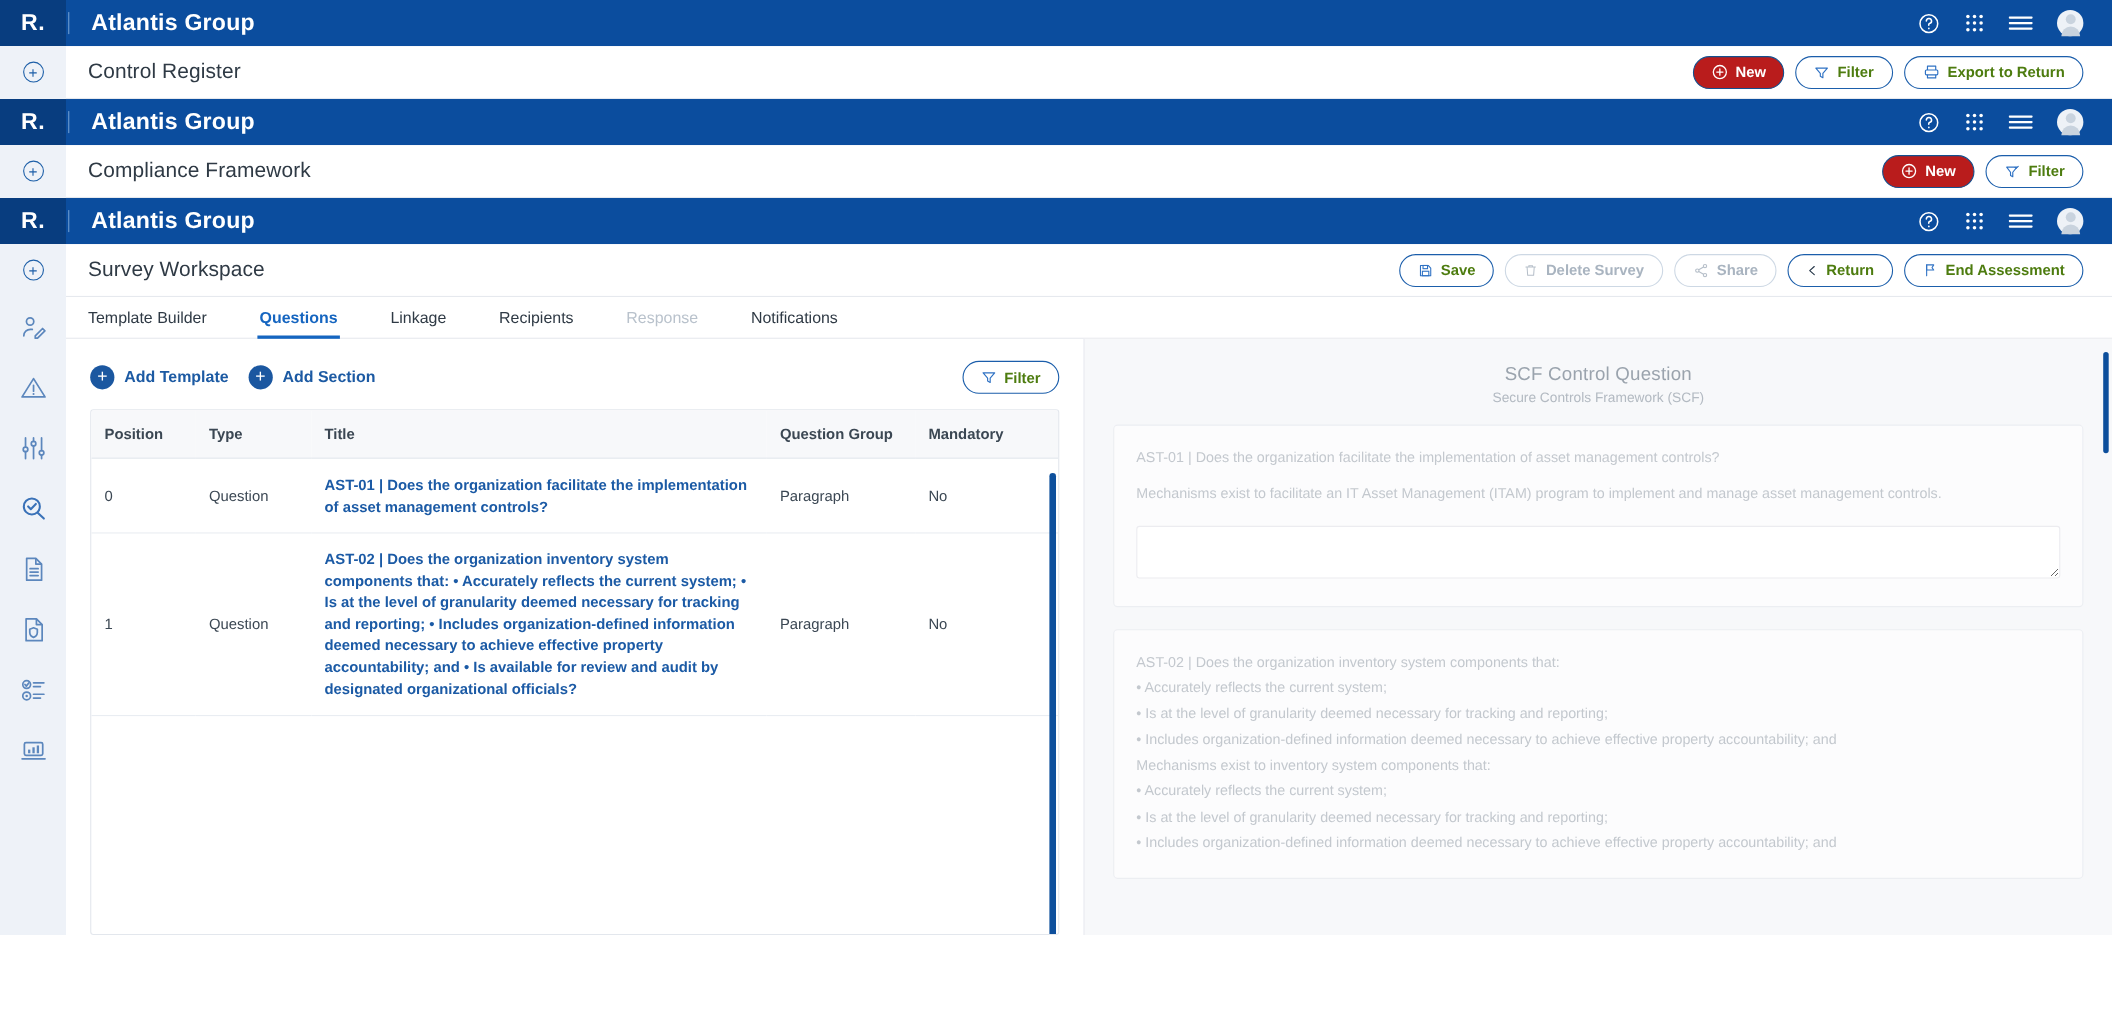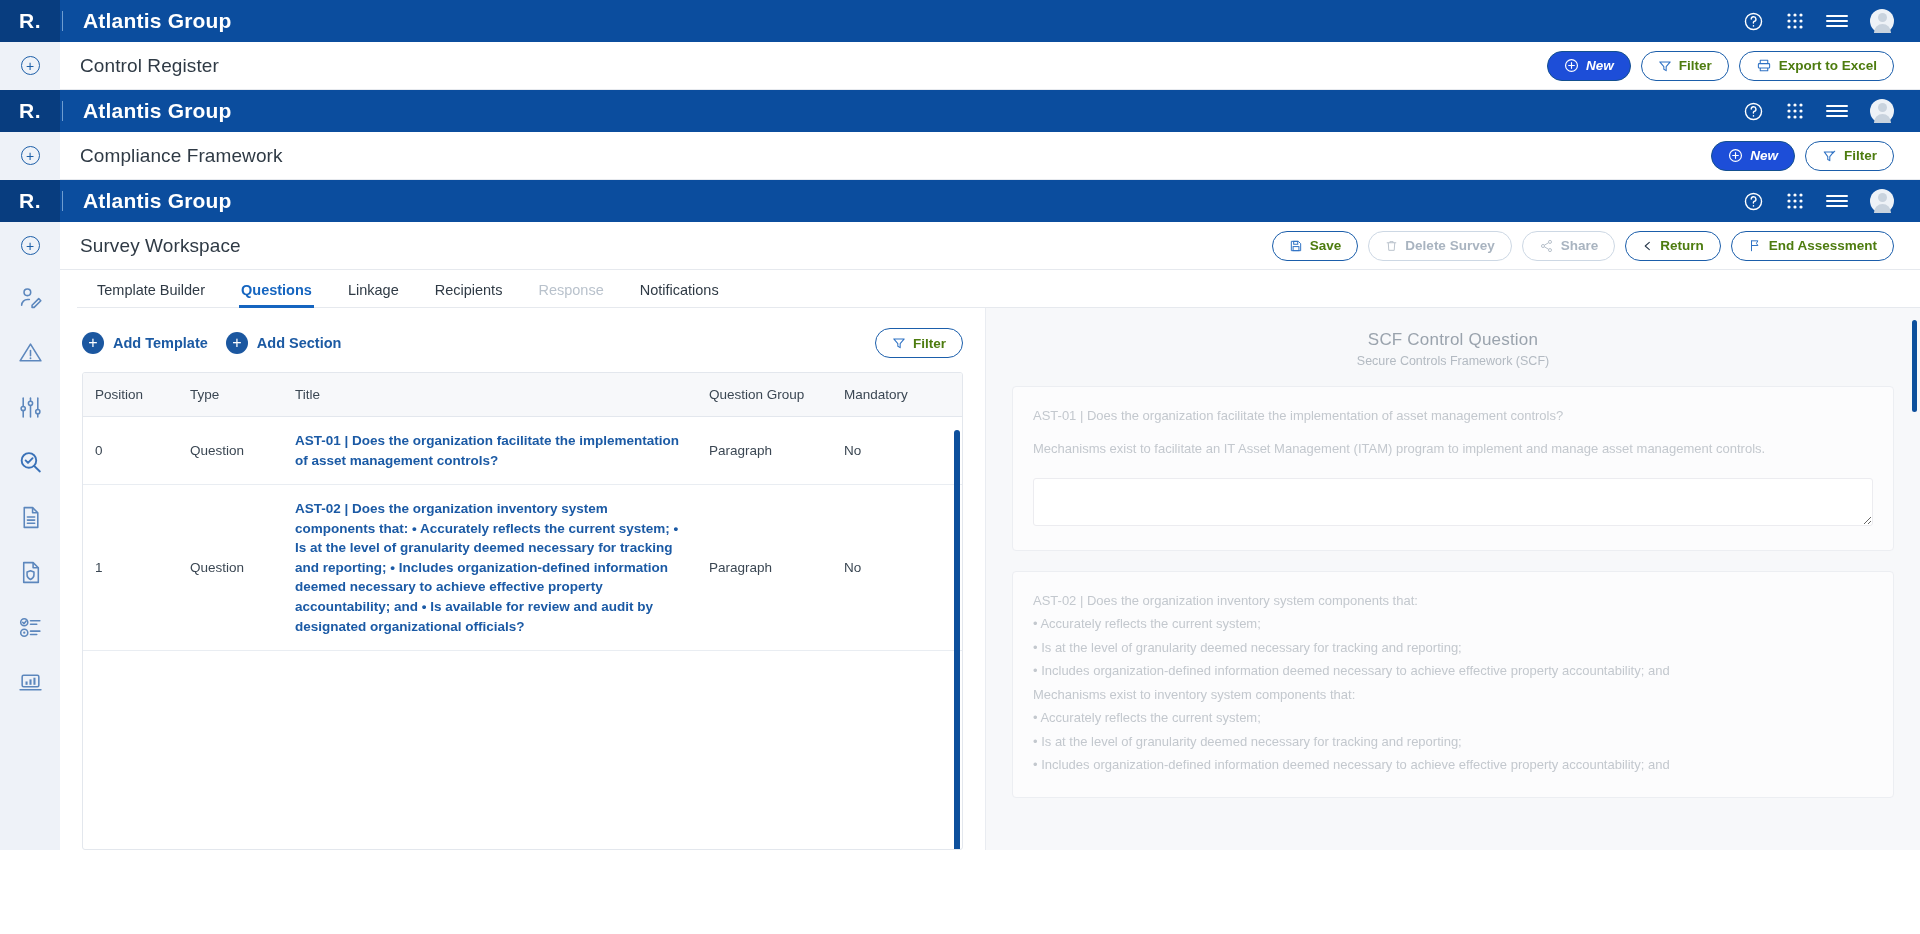--- a/index.html
+++ b/index.html
@@ -49,34 +49,34 @@
   .subbar-title { font-size:19px; color:#2f3a45; margin-left:20px; letter-spacing:.1px; }
   .subbar-actions { margin-left:auto; display:flex; align-items:center; gap:10px; padding-right:26px; }
 
   
   .btn {
     display:inline-flex; align-items:center; gap:7px;
     height:30px; padding:0 16px; border-radius:16px;
     border:1.5px solid #1b5eab; background:#fff; color:#4d7c0f;
     font-size:13.5px; font-weight:600; cursor:pointer; white-space:nowrap;
   }
-  .btn.primary { background:#1d4ed8; border-color:#13508f; color:#fff;font-style:italic; }
+  .btn.primary { background:#b91c1c; border-color:#13508f; color:#fff; }
   .btn.disabled { border-color:#cdd8e4; color:#a9b4c0; cursor:default; }
   .btn svg { display:block; }
 
   
   .workspace { display:flex; height: 580px; }
   .railbar {
     width:60px; min-width:60px; background:#eef2f8; padding-top:14px;
     display:flex; flex-direction:column; align-items:center; gap:29px;
   }
   .rail-ic { width:26px; height:26px; display:flex; align-items:center; justify-content:center; cursor:pointer; }
   .ws-main { flex:1; display:flex; flex-direction:column; min-width:0; }
 
-  .tabs { height:38px; display:flex; align-items:flex-end; gap:0px; border-bottom:1px solid #e6e9ee; padding-left:20px;margin-left:17px;}
+  .tabs { height:38px; display:flex; align-items:flex-end; gap:12px; border-bottom:1px solid #e6e9ee; padding-left:20px;}
   .tab {
     font-size:14.5px; color:#2f3a45; padding:0 18px 9px 18px; cursor:pointer;
     position:relative; white-space:nowrap;
   }
   .tab:first-child { padding-left:0; }
   .tab.active { color:#1565c0; font-weight:700; }
   .tab.active::after {
     content:""; position:absolute; left:16px; right:16px; bottom:-1px; height:3px; background:#1565c0;
   }
   .tab.disabled { color:#b9c2cc; cursor:default; }
@@ -94,21 +94,21 @@
     width:22px;height:22px;border-radius:50%;background:#1b57a0;color:#fff;
     display:flex;align-items:center;justify-content:center;font-size:16px;line-height:1;font-weight:500;
   }
   .addbtn .lbl { color:#1c5aa3; font-size:14.5px; font-weight:700; }
   .addrow .spacer { margin-left:auto; }
 
   
   .tablewrap { border:1px solid #e3e7ed; border-radius:3px; overflow:hidden; position:relative; flex:1; min-height:0; background:#fff;}
   table { width:100%; border-collapse:collapse; table-layout:fixed; }
   thead th {
-    background:#f7f8fa; text-align:left; font-size:13.5px; color:#3b4753; font-weight:400;
+    background:#f7f8fa; text-align:left; font-size:13.5px; color:#3b4753; font-weight:700;
     padding:14px 12px; border-bottom:1px solid #e3e7ed;
   }
   tbody td {
     font-size:13.5px; color:#3b4753; padding:14px 12px; vertical-align:middle;
     border-bottom:1px solid #e9edf2; line-height:1.45;
   }
   td.title-cell { color:#1b5aa5; font-weight:700; }
   .col-pos { width:95px; } .col-type { width:105px; } .col-title{ width:auto;}
   .col-qt { width:135px; } .col-mand { width:130px; }
 
@@ -199,21 +199,21 @@
             <path d="M3 5h18l-7 8.2V20l-4-2.3v-4.5L3 5z" stroke-linejoin="round"></path>
           </svg>
         <span>Filter</span>
       </button>
       <button class="btn">
         <svg width="16" height="15" viewBox="0 0 24 24" fill="none" stroke="#2f72c4" stroke-width="1.7">
             <path d="M6 9V3.5h12V9" stroke-linejoin="round"></path>
             <rect x="3" y="9" width="18" height="7" rx="1.4"></rect>
             <path d="M6 16v4.5h12V16" stroke-linejoin="round"></path>
           </svg>
-        <span>Export to Excel</span>
+        <span>Export to Return</span>
       </button>
     </div>
   </div>
 
   <div class="brandbar">
     <div class="brand-logo">
       <span>R.</span>
     </div>
     <div class="brand-sep"></div>
     <div class="brand-title">Atlantis Group</div>

